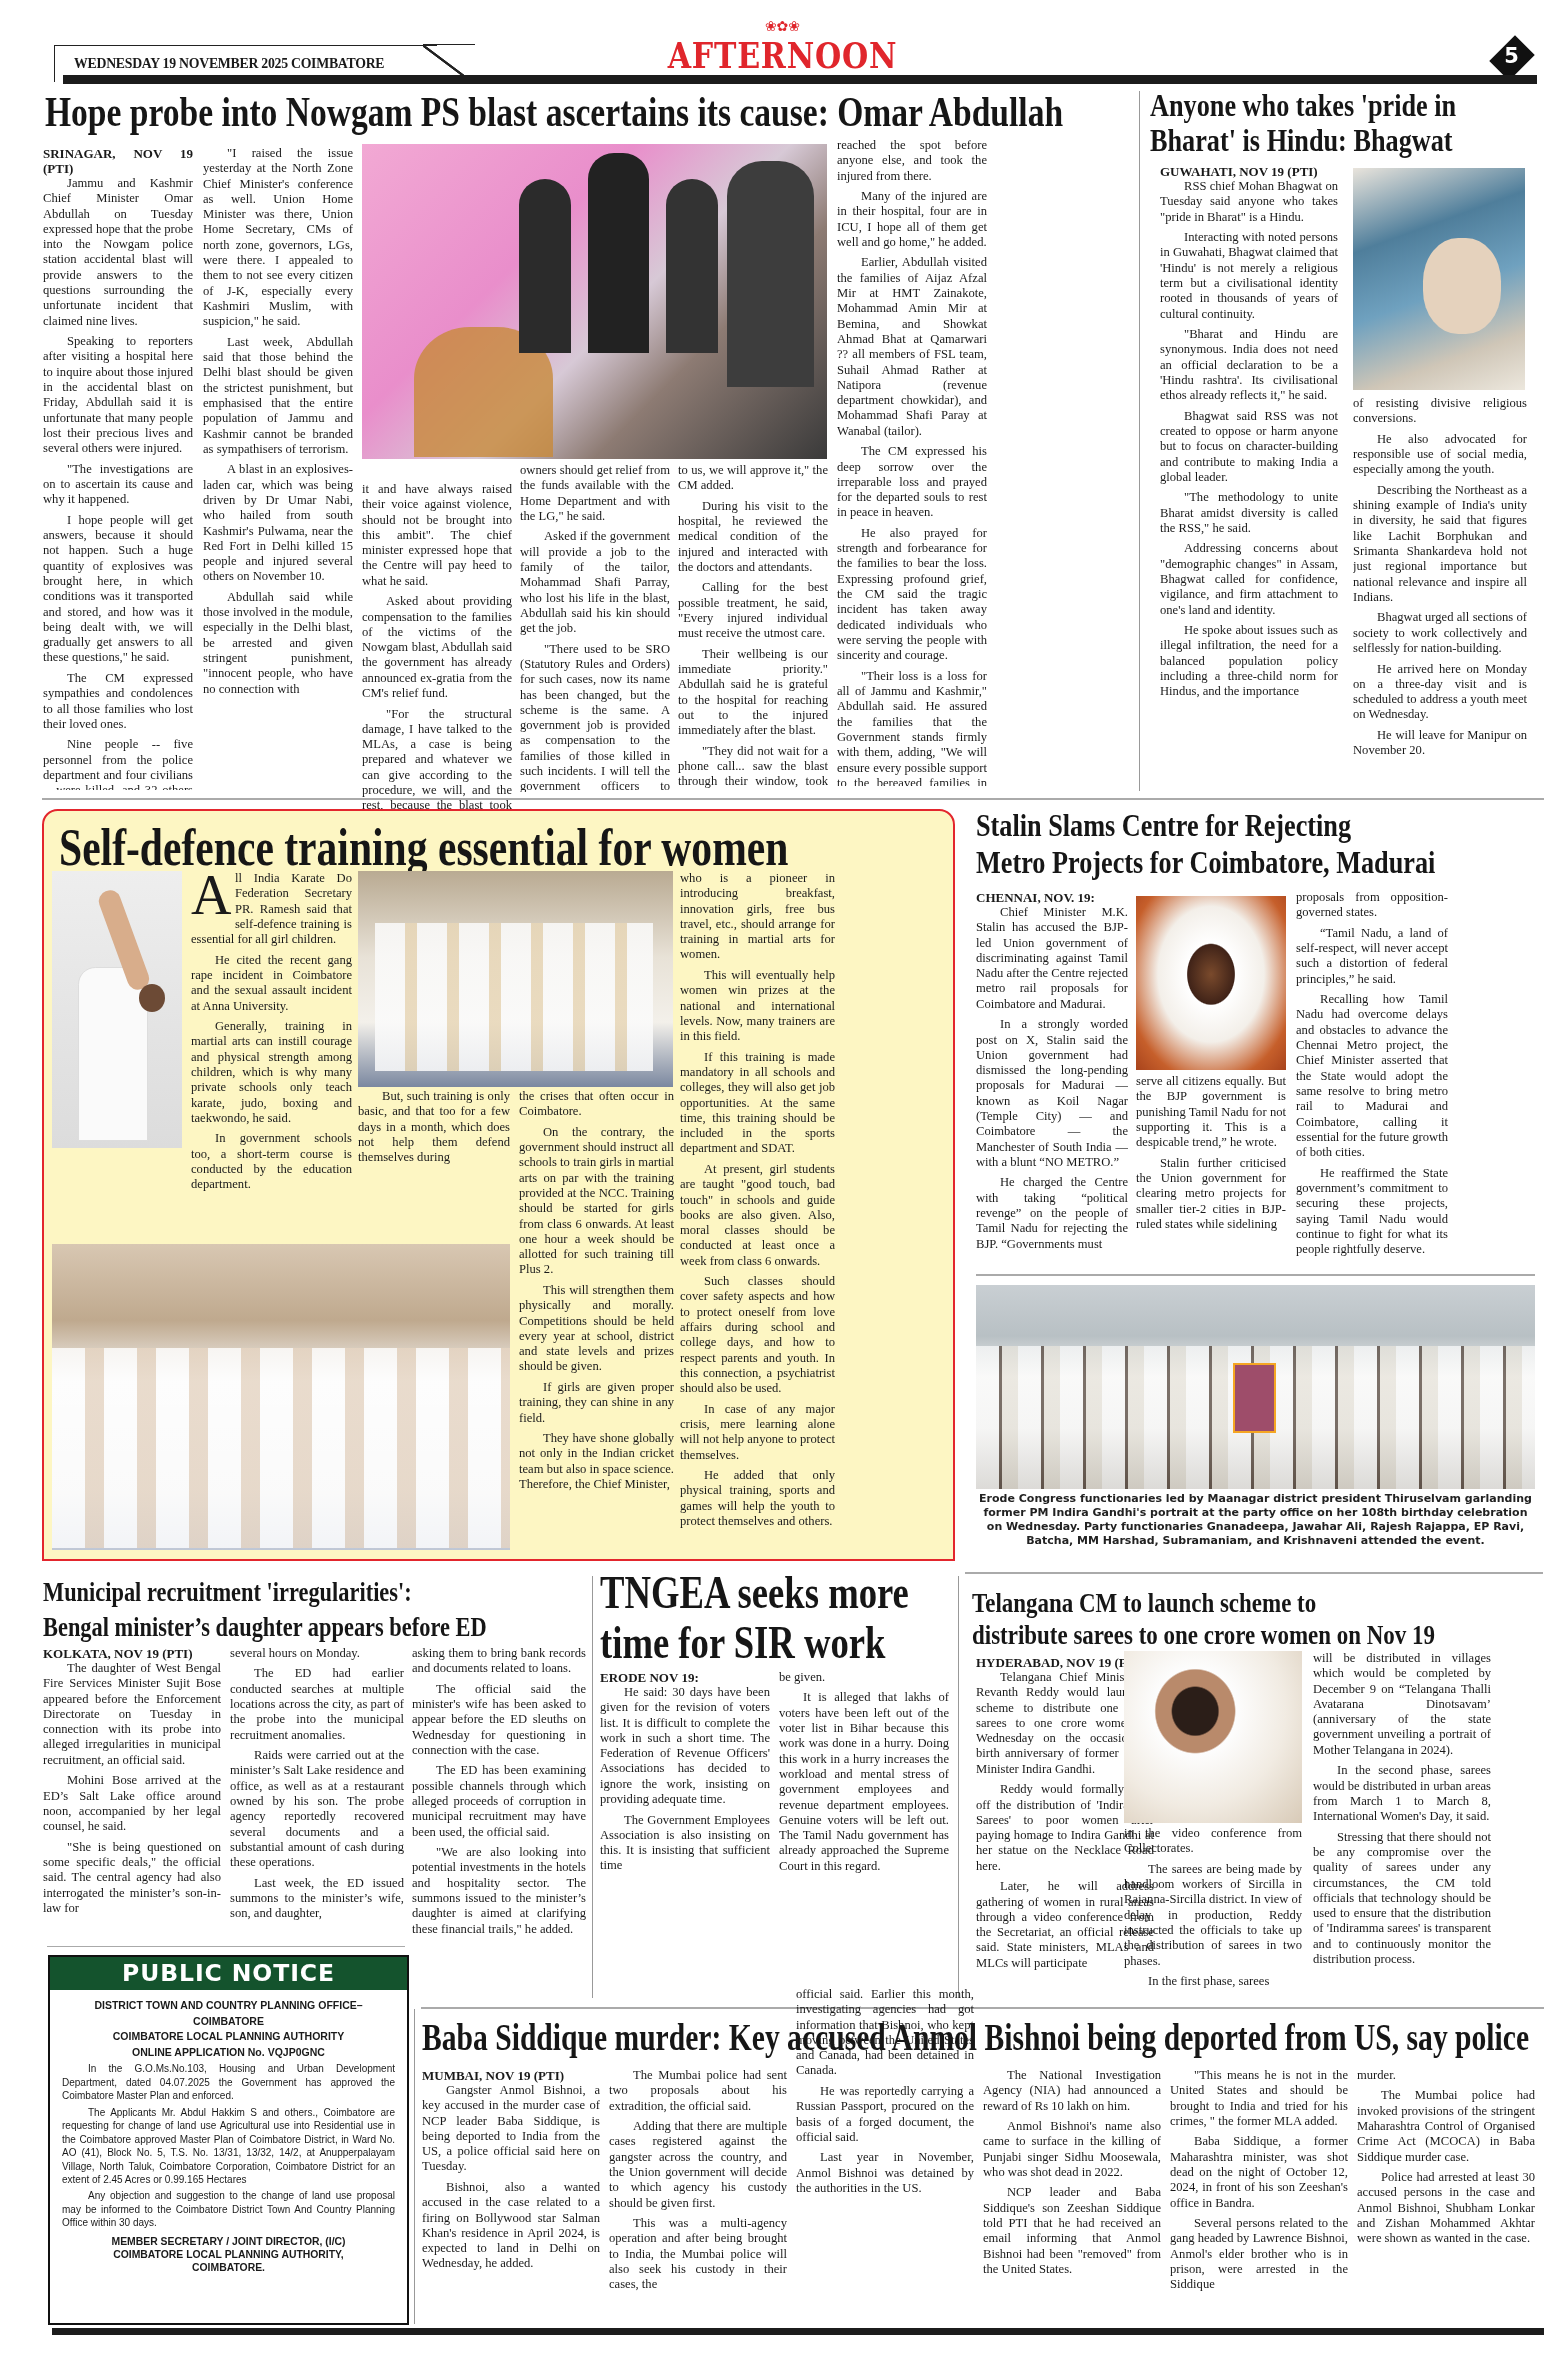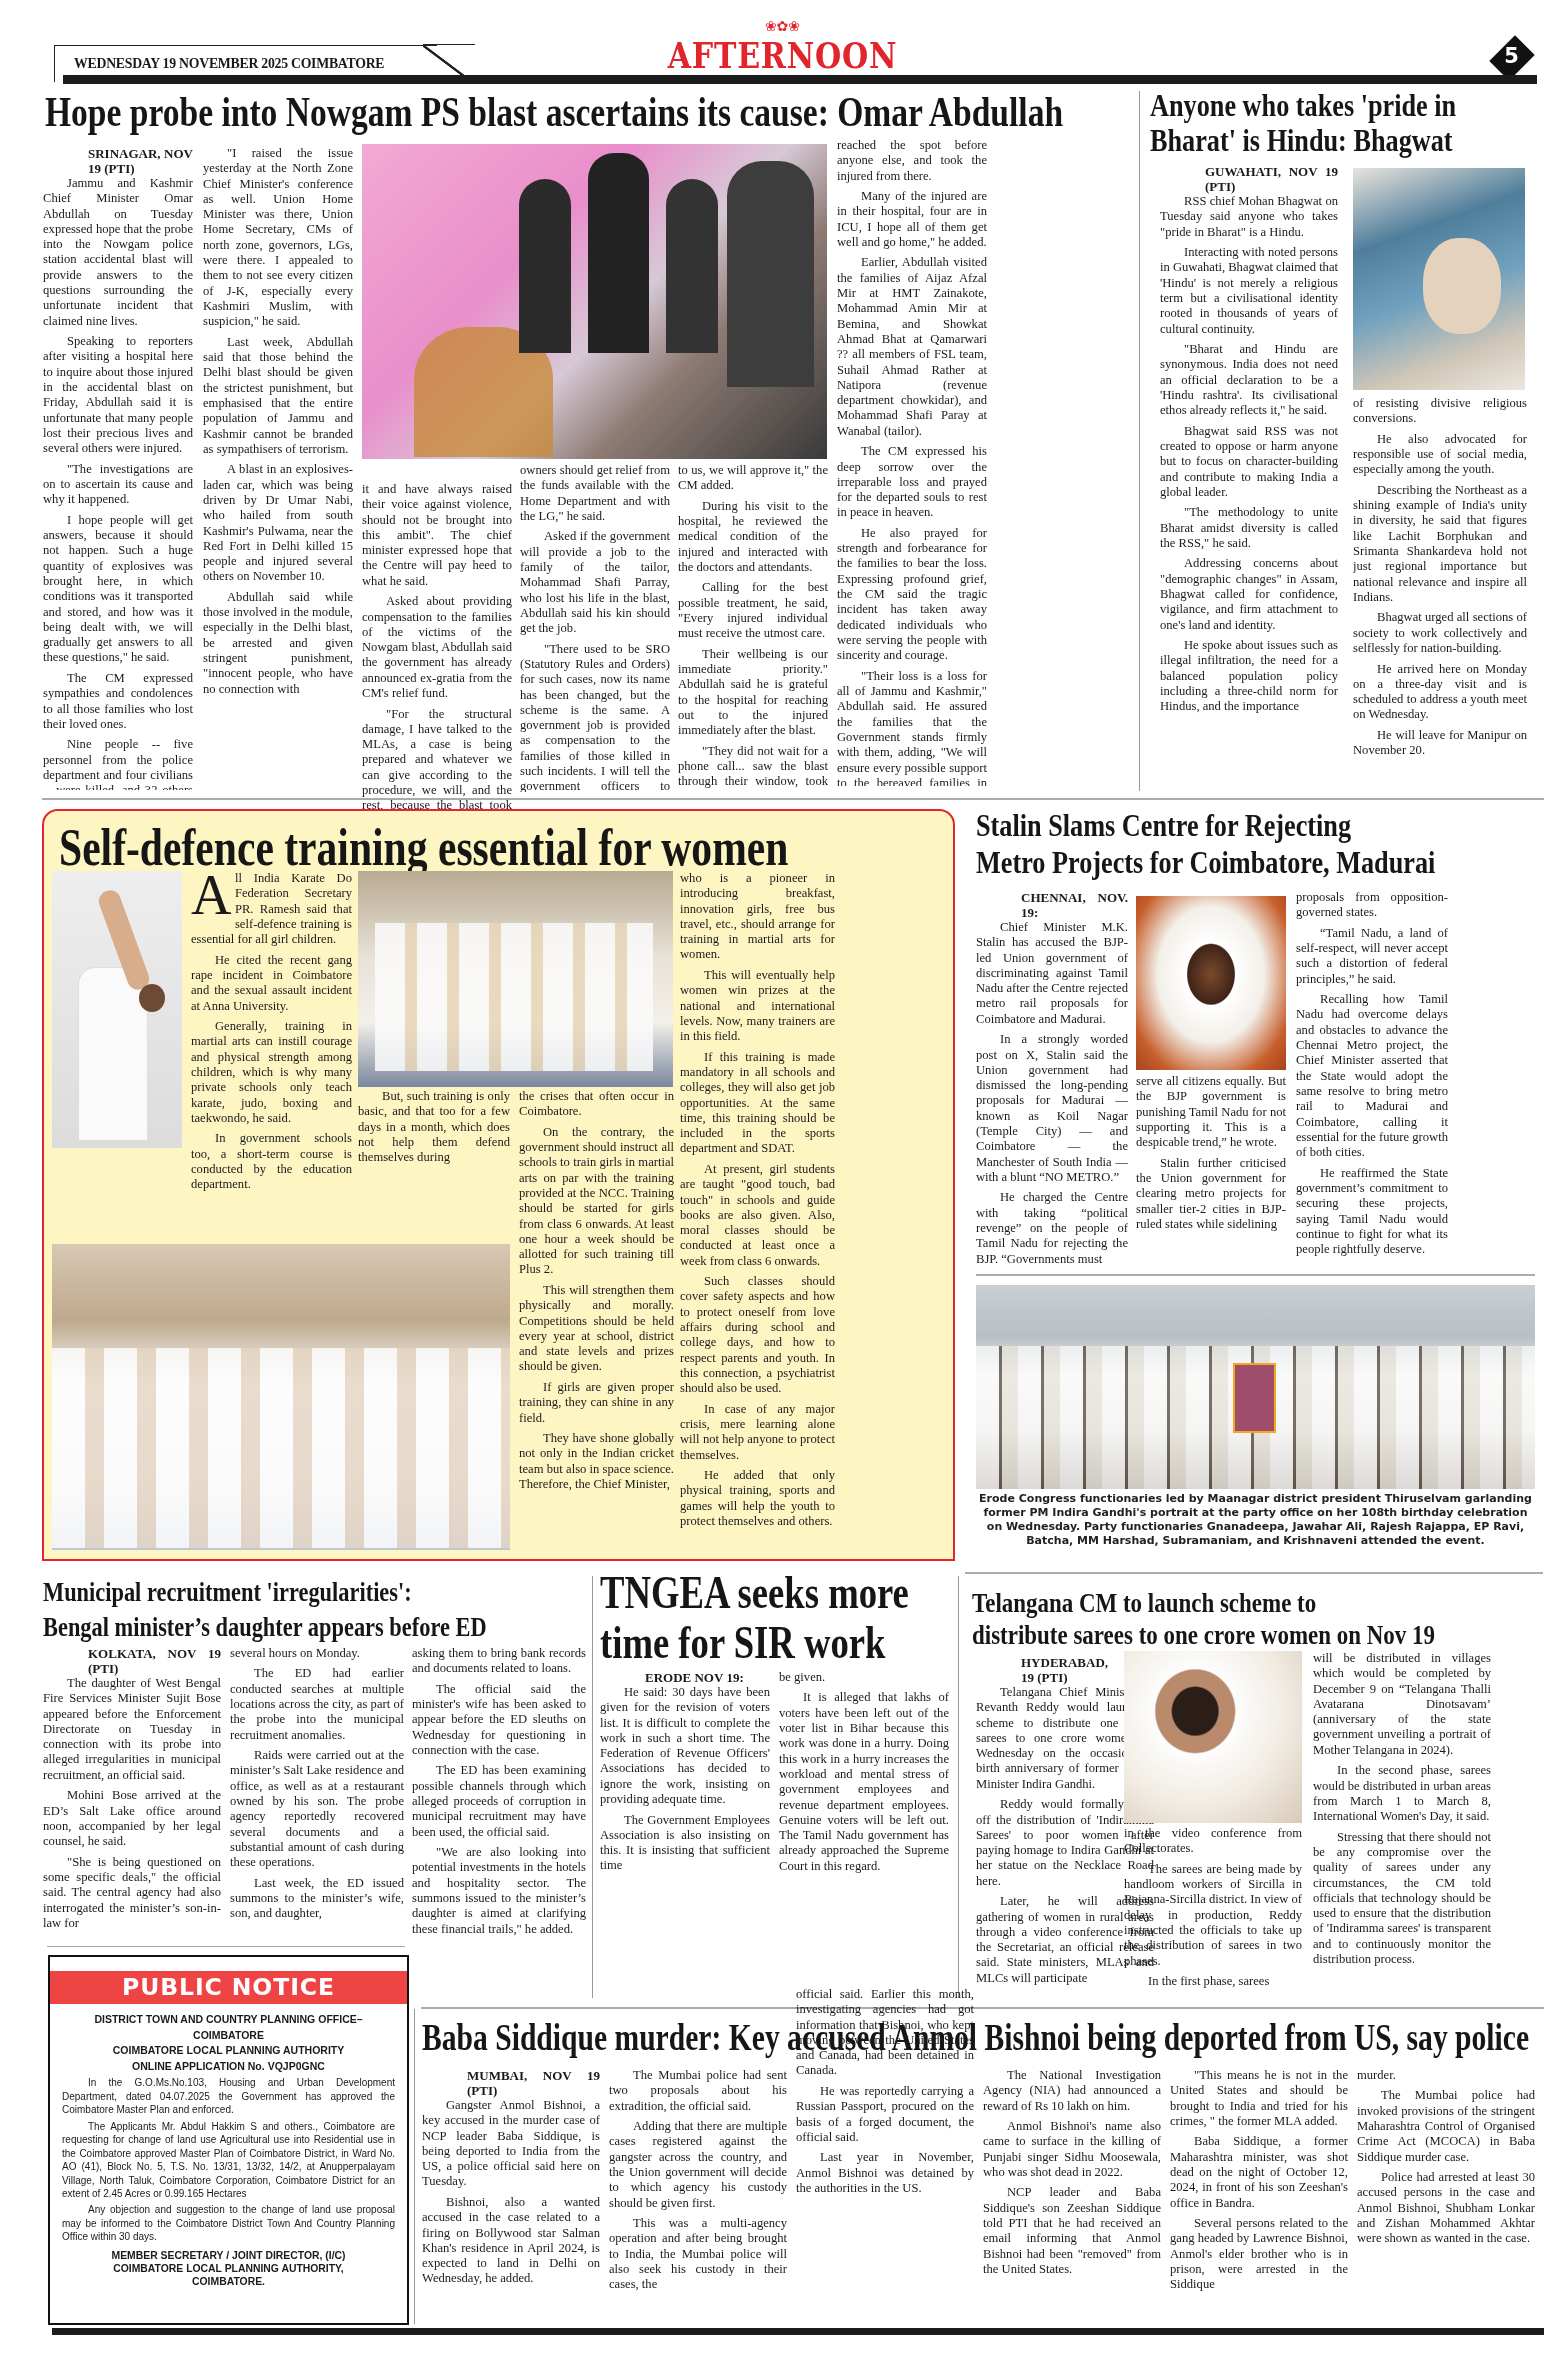--- a/index.html
+++ b/index.html
@@ -1,21 +1,21 @@
 <!DOCTYPE html>
 <html style="font-size:14px"><head>
 <meta charset="utf-8">
 <style>
   * { box-sizing: border-box; margin: 0; padding: 0; }
   html, body { width: 1565px; height: 2366px; background: #ffffff; overflow: hidden; }
   body { position: relative; font-family: "Liberation Serif", "DejaVu Serif", serif; color: #1a1a1a; }
   .abs { position: absolute; }
   .body-text { font-size: 12.6px; line-height: 15.3px; text-align: justify; hyphens: auto; }
   .body-text p { text-indent: 24px; margin-bottom: 5.2px; }
-  .dateline { font-weight: bold; font-size: 13px; line-height: 15px; margin-left: 45px; }
+  .dateline { font-weight: bold; font-size: 13px; line-height: 15px; }
   .col { position: absolute; overflow: hidden; }
   .rule-v { position: absolute; width: 0.9px; background: #999; }
   .rule-h { position: absolute; height: 1.7px; background: #aaa; }
 
   
   .date-box { left: 54px; top: 45px; width: 383px; height: 37px; border: 1.7px solid #222; border-right: none; border-bottom: none; }
   .date-box .slant { position: absolute; right: -38px; top: -1.7px; width: 52px; height: 40px; border-top: 1.7px solid #222; background: linear-gradient(to bottom left, transparent 48%, #222 49%, #222 52%, transparent 53%); }
   .date-text { position: absolute; left: 19px; top: 8.7px; font-size: 15px; font-weight: bold; letter-spacing: -0.3px; transform: scaleX(0.92); transform-origin: left; white-space: nowrap; }
   .masthead { left: 0; right: 0; top: 19px; text-align: center; }
   .masthead-logo { display: block; margin: 0 auto; font-size: 14px; color: #e0262c; height: 15.7px; line-height: 15.7px; }
@@ -25,21 +25,21 @@
   .page-no span { position: absolute; left: 0; top: 7px; width: 35px; text-align: center; color: #fff; font-family: "DejaVu Sans", sans-serif; font-weight: bold; font-size: 21px; }
   .header-bar { left: 63px; top: 75px; width: 1474px; height: 8.7px; background: #1c1c1c; }
 
   
   .hl { position: absolute; font-weight: bold; color: #161616; white-space: nowrap; transform-origin: left top; }
   .photo { position: absolute; overflow: hidden; }
 
   
   .sd-box { left: 42px; top: 809px; width: 913px; height: 752px; background: #fdf6c3; border: 2.6px solid #e3262d; border-radius: 15.7px 15.7px 0 0; }
   .public-notice { left: 48px; top: 1948px; width: 361px; height: 370px; border: 2.6px solid #111; background: #fff; }
-  .pn-title { background: #ef4444; color: #fff; text-align: center; font-family: "DejaVu Sans", sans-serif; font-weight: bold; font-size: 23.5px; letter-spacing: 0.9px; height: 33px; line-height: 33px; margin-top: 14px; }
+  .pn-title { background: #14532d; color: #fff; text-align: center; font-family: "DejaVu Sans", sans-serif; font-weight: bold; font-size: 23.5px; letter-spacing: 0.9px; height: 33px; line-height: 33px; }
   .pn-body { padding: 7px 12px; font-family: "Liberation Sans", sans-serif; font-size: 10px; line-height: 13.5px; }
   .pn-head { text-align: center; font-weight: bold; font-size: 11.7px; line-height: 15.7px; transform: scaleX(0.9); }
   .pn-body p { text-align: justify; text-indent: 26px; margin-top: 2.6px; }
   .pn-sign { text-align: center; font-weight: bold; font-size: 10.4px; line-height: 13px; margin-top: 5.2px; }
   .bottom-bar { left: 52px; top: 2328px; width: 1492px; height: 7px; background: #1c1c1c; }
   .caption { position: absolute; font-family: "DejaVu Sans", sans-serif; font-weight: bold; text-align: center; font-size: 11px; line-height: 14px; color: #222; }
   .drop-cap { float: left; font-size: 56px; line-height: 45px; margin-right: 3.5px; margin-top: 1.7px; font-family: "Liberation Serif", serif; }
 </style>
 </head>
 <body>

